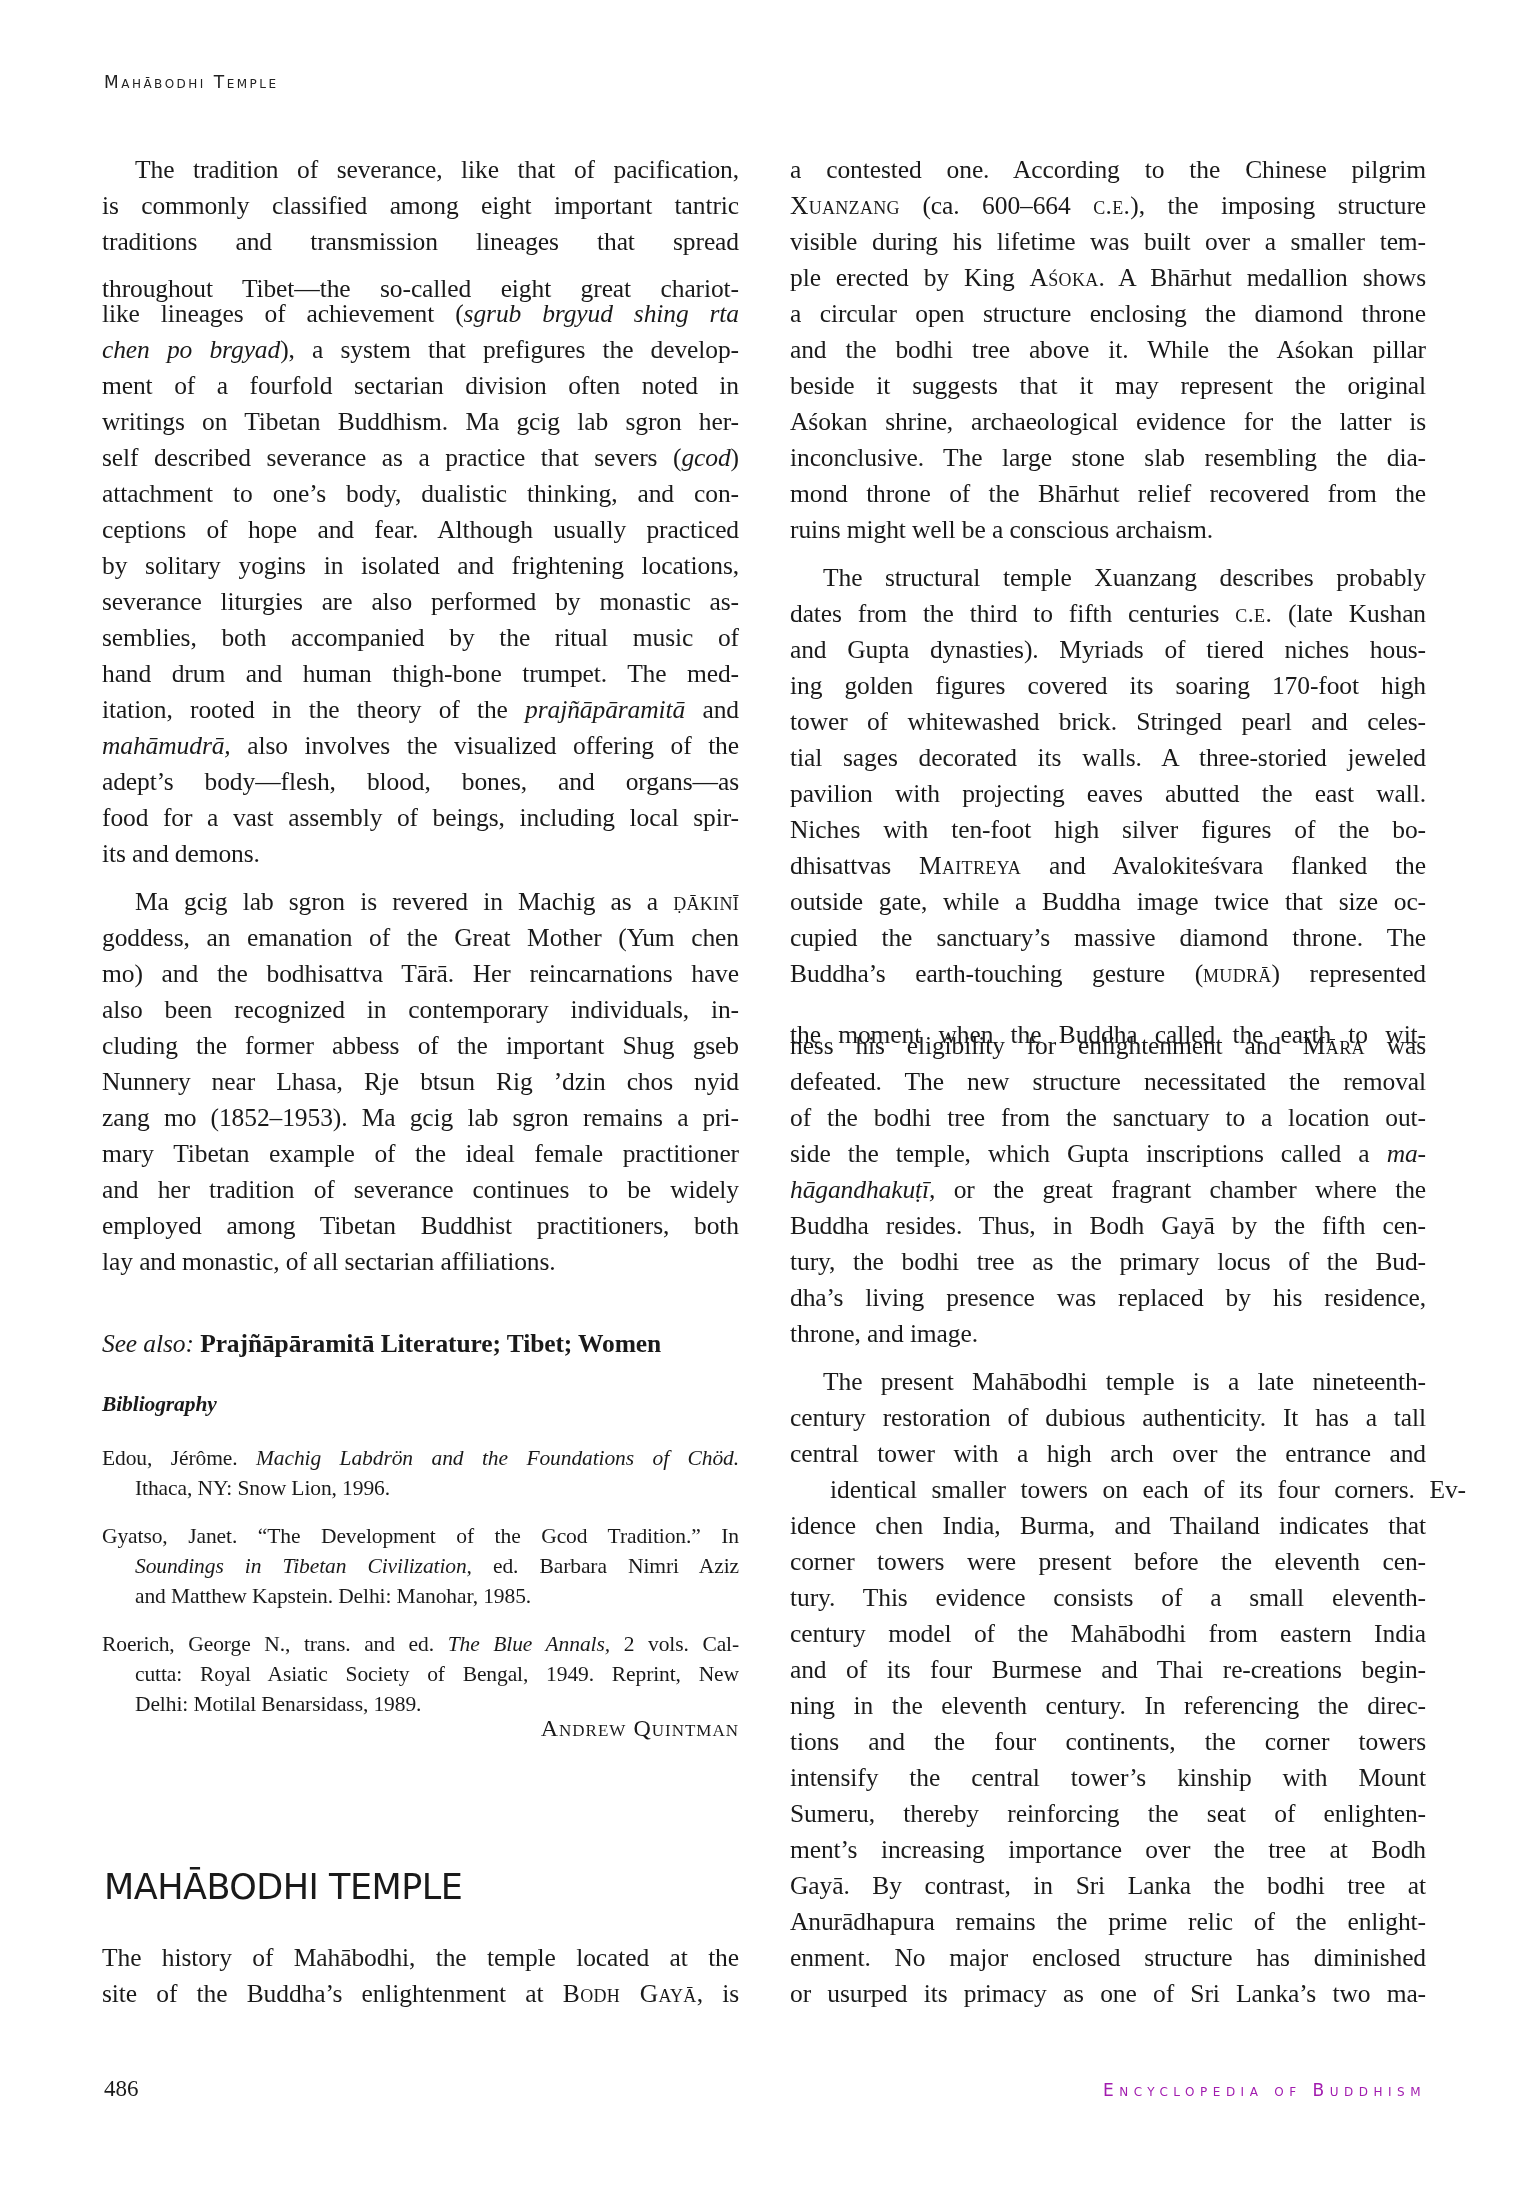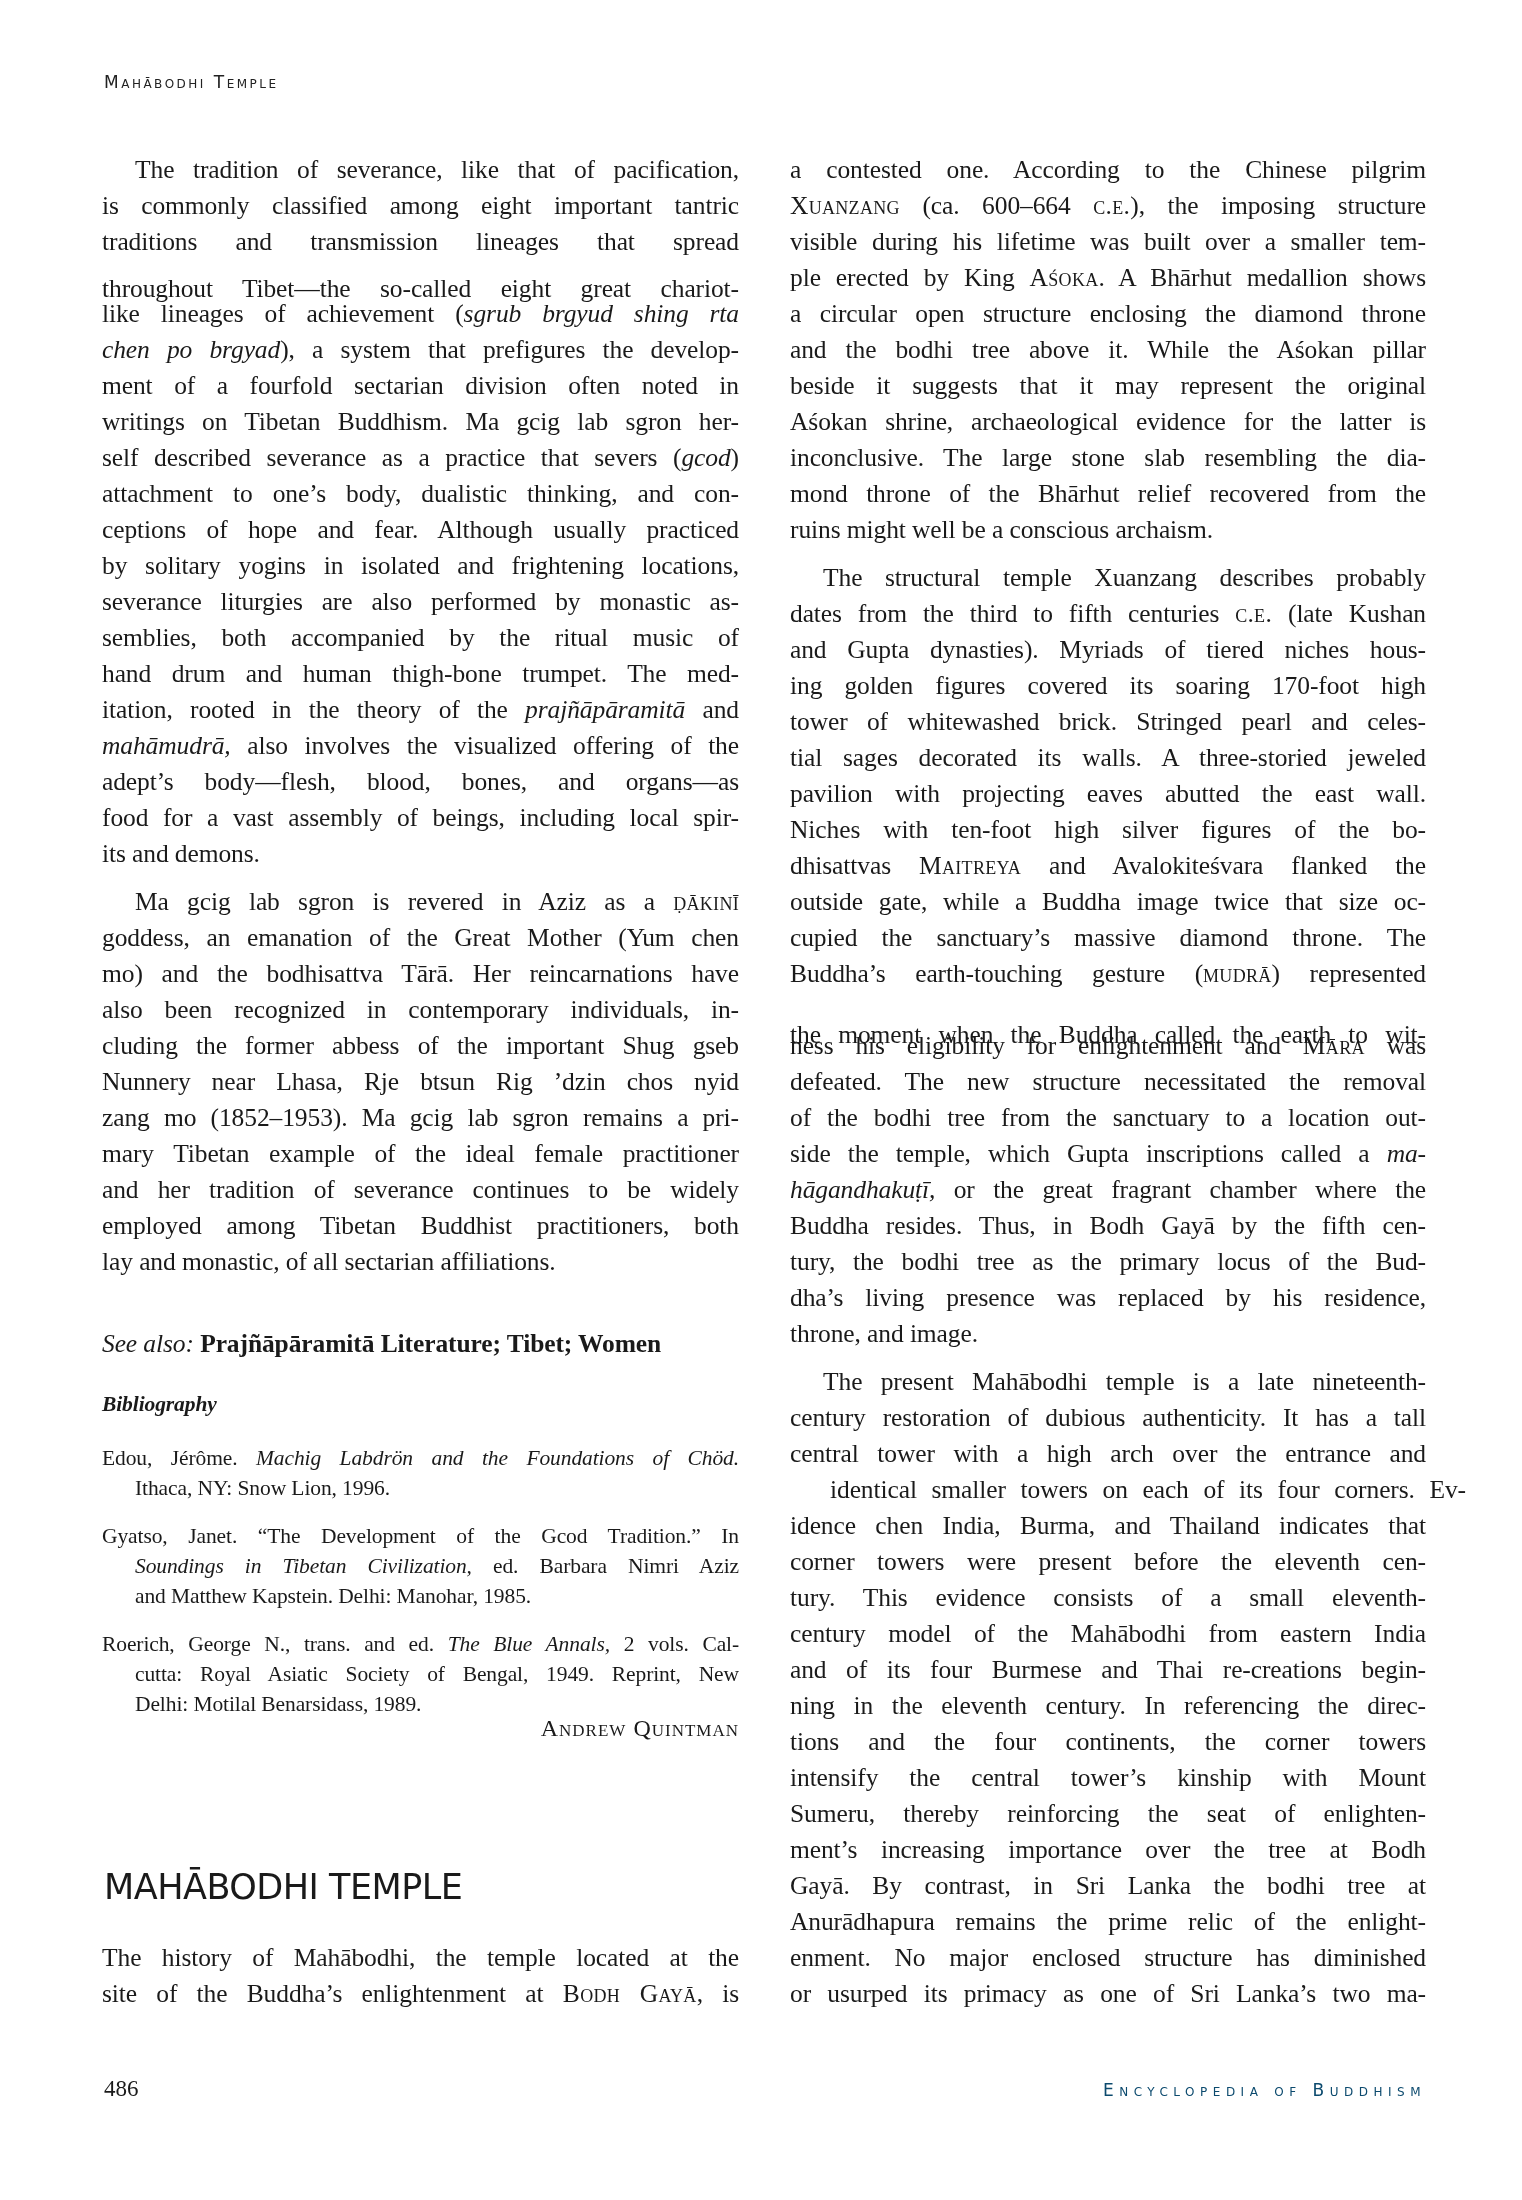--- a/index.html
+++ b/index.html
@@ -18,21 +18,21 @@
   .line.bib { font-size: 21.5px; height: 30px; line-height: 30px; }
   .line.hang { padding-left: 33px; width: calc(100% - 33px); }
   .i { font-style: italic; }
   .b { font-weight: bold; }
   .bi { font-weight: bold; font-style: italic; }
   .sc { font-variant: small-caps; letter-spacing: 0.3px; }
   .section-heading { position: absolute; left: 104px; top: 1867px; font-family: "DejaVu Sans", "Liberation Sans", sans-serif;
           font-size: 35px; letter-spacing: -0.5px; color: #1a1a1a; font-weight: normal; }
   .page-number { position: absolute; left: 104px; top: 2076px; font-size: 23px; font-family: "Liberation Serif", serif; text-align: center; }
   .running-foot { position: absolute; right: 96px; top: 2080px; font-family: "DejaVu Sans", "Liberation Sans", sans-serif;
-          font-size: 17px; letter-spacing: 5.5px; font-variant: small-caps; color: #0c4a6e; }
+          font-size: 17px; letter-spacing: 5.5px; font-variant: small-caps; color: #a21caf; }
 </style>
 </head>
 <body>
 
 <div class="running-head">Mahābodhi Temple</div>
 
 <div class="col col-left">
   <div id="left-lines">
       <div class="line j ind" style="top: 152px;"><span>The tradition of severance, like that of pacification,</span></div>
       <div class="line j" style="top: 188px;"><span>is commonly classified among eight important tantric</span></div>
@@ -47,21 +47,21 @@
       <div class="line j" style="top: 512px;"><span>ceptions of hope and fear. Although usually practiced</span></div>
       <div class="line j" style="top: 548px;"><span>by solitary yogins in isolated and frightening locations,</span></div>
       <div class="line j" style="top: 584px;"><span>severance liturgies are also performed by monastic as-</span></div>
       <div class="line j" style="top: 620px;"><span>semblies, both accompanied by the ritual music of</span></div>
       <div class="line j" style="top: 656px;"><span>hand drum and human thigh-bone trumpet. The med-</span></div>
       <div class="line j" style="top: 692px;"><span>itation, rooted in the theory of the </span><span class="i">prajñāpāramitā</span><span> and</span></div>
       <div class="line j" style="top: 728px;"><span class="i">mahāmudrā,</span><span> also involves the visualized offering of the</span></div>
       <div class="line j" style="top: 764px;"><span>adept’s body—flesh, blood, bones, and organs—as</span></div>
       <div class="line j" style="top: 800px;"><span>food for a vast assembly of beings, including local spir-</span></div>
       <div class="line " style="top: 836px;"><span>its and demons.</span></div>
-      <div class="line j ind" style="top: 884px;"><span>Ma gcig lab sgron is revered in Aziz as a </span><span class="sc">ḍākinī</span></div>
+      <div class="line j ind" style="top: 884px;"><span>Ma gcig lab sgron is revered in Machig as a </span><span class="sc">ḍākinī</span></div>
       <div class="line j" style="top: 920px;"><span>goddess, an emanation of the Great Mother (Yum chen</span></div>
       <div class="line j" style="top: 956px;"><span>mo) and the bodhisattva Tārā. Her reincarnations have</span></div>
       <div class="line j" style="top: 992px;"><span>also been recognized in contemporary individuals, in-</span></div>
       <div class="line j" style="top: 1028px;"><span>cluding the former abbess of the important Shug gseb</span></div>
       <div class="line j" style="top: 1064px;"><span>Nunnery near Lhasa, Rje btsun Rig ’dzin chos nyid</span></div>
       <div class="line j" style="top: 1100px;"><span>zang mo (1852–1953). Ma gcig lab sgron remains a pri-</span></div>
       <div class="line j" style="top: 1136px;"><span>mary Tibetan example of the ideal female practitioner</span></div>
       <div class="line j" style="top: 1172px;"><span>and her tradition of severance continues to be widely</span></div>
       <div class="line j" style="top: 1208px;"><span>employed among Tibetan Buddhist practitioners, both</span></div>
       <div class="line " style="top: 1244px;"><span>lay and monastic, of all sectarian affiliations.</span></div>

